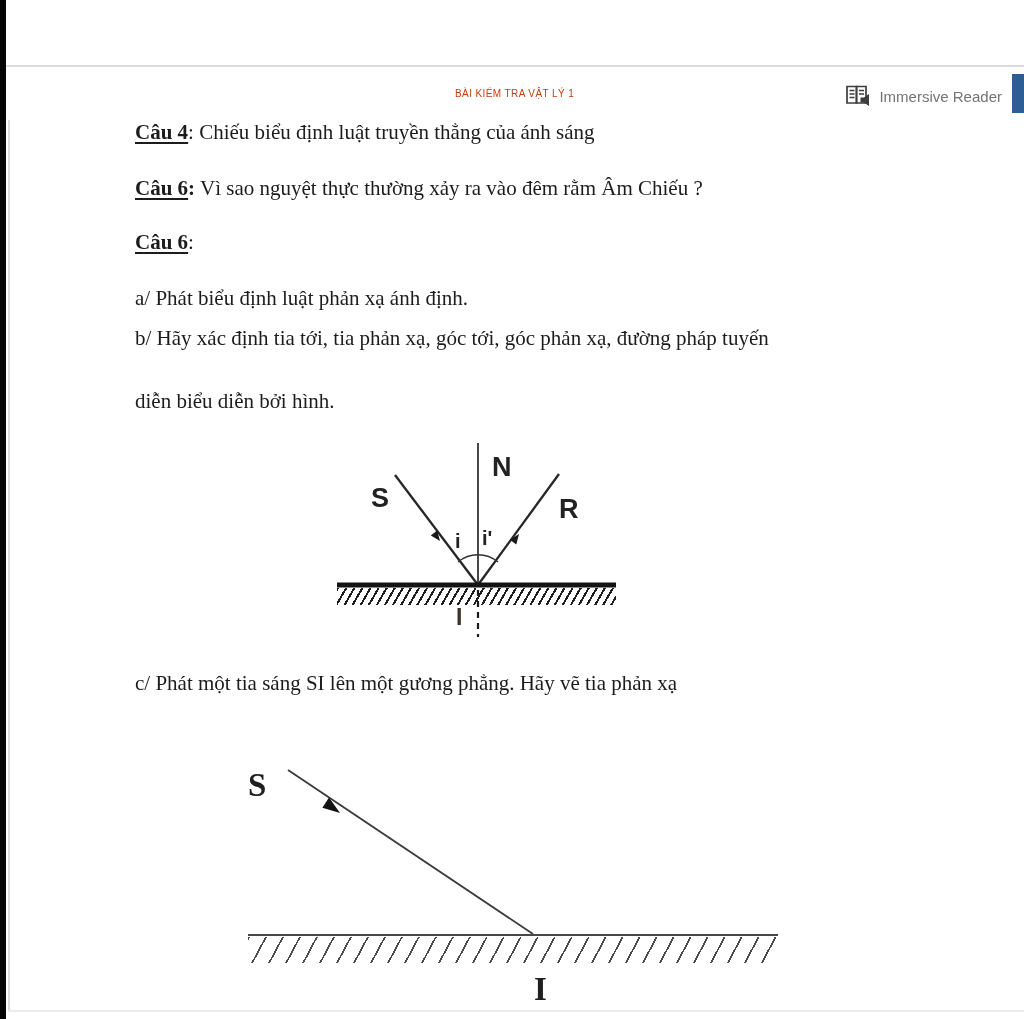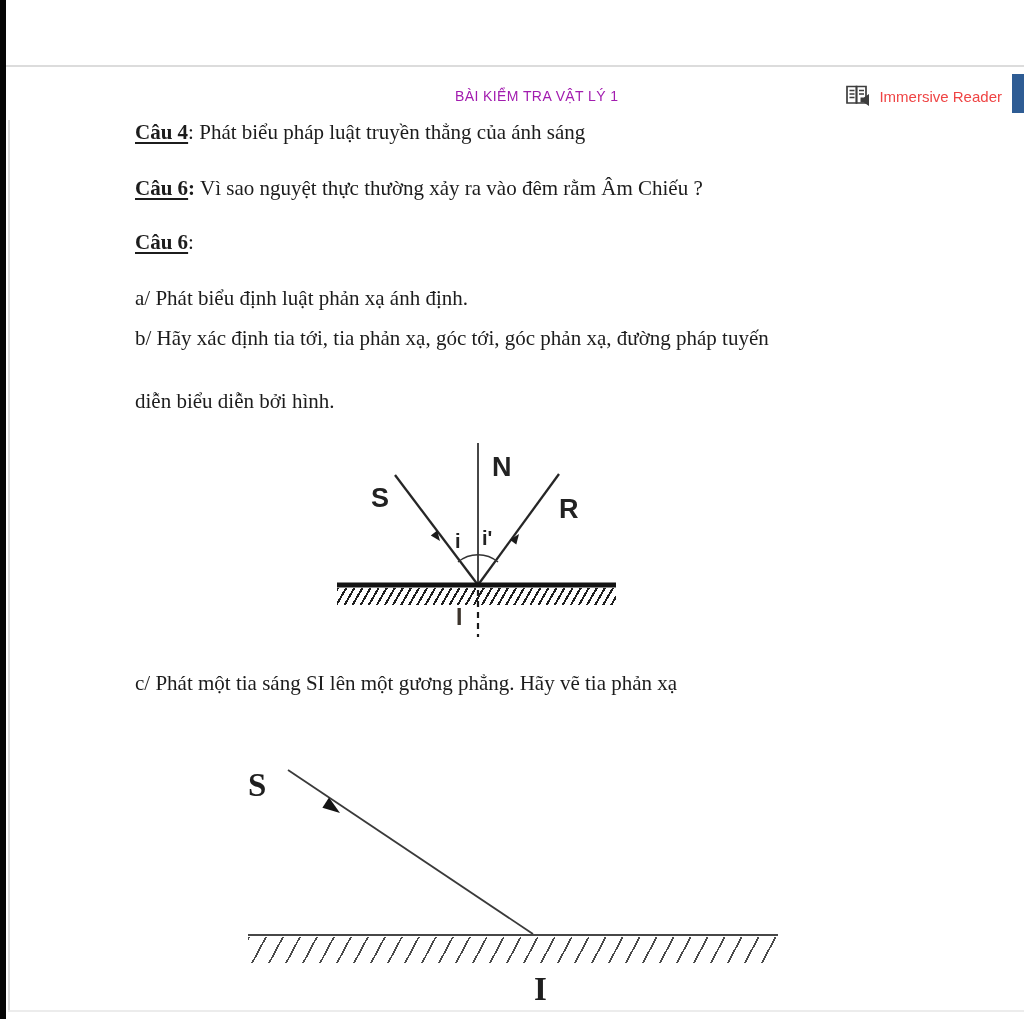--- a/index.html
+++ b/index.html
@@ -21,30 +21,30 @@
   .page-left-border {
     position: absolute; left: 8px; top: 120px; width: 2px; height: 890px;
     background: #dadada;
   }
   .page-bottom-border {
     position: absolute; left: 8px; top: 1010px; width: 1016px; height: 2px;
     background: #ececec;
   }
   .doc-title {
     position: absolute; left: 455px; top: 88px;
-    font-size: 14px; letter-spacing: 0.4px; color: #a21caf;
+    font-size: 10px; letter-spacing: 0.4px; color: #c2410c;
     white-space: nowrap;
   }
   .ir-button {
     position: absolute; right: 22px; top: 80px; height: 32px;
     display: flex; align-items: center; gap: 7px;
     cursor: pointer; background: transparent; border: none; padding: 0;
   }
   .ir-button .ir-label {
-    font-size: 15px; color: #ef4444; white-space: nowrap;
+    font-size: 15px; color: #737373; white-space: nowrap;
     font-family: "Liberation Sans", sans-serif;
   }
   .edit-sliver {
     position: absolute; right: 0; top: 74px; width: 8px; height: 39px;
     background: #2e5c94; border: none; cursor: pointer;
   }
   
   .doc-line {
     position: absolute; left: 135px;
     font-family: "Liberation Serif", serif;
@@ -96,21 +96,21 @@
       </g>
       <path d="M16.5 14.5 h3.4 l5.1 -3.4 v12 l-5.1 -3.6 h-3.4 z" fill="#3d3d3d" stroke="none"></path>
     </svg>
   </span>
   <span class="ir-label">Immersive Reader</span>
 </button>
 
 <button class="edit-sliver"></button>
 
 <div class="doc-line" style="top:120px">
-  <span class="q-label">Câu 4</span><span>:</span><span> Phát biểu pháp luật truyền thẳng của ánh sáng</span>
+  <span class="q-label">Câu 4</span><span>:</span><span> Chiếu biểu định luật truyền thẳng của ánh sáng</span>
 </div>
 <div class="doc-line" style="top:176px">
   <span class="q-label">Câu 6</span><span class="sep-bold">:</span><span> Vì sao nguyệt thực thường xảy ra vào đêm rằm Âm Chiếu ?</span>
 </div>
 <div class="doc-line" style="top:230px">
   <span class="q-label">Câu 6</span><span>:</span><span></span>
 </div>
 <div class="doc-line" style="top:286px">a/ Phát biểu định luật phản xạ ánh định.</div>
 <div class="doc-line" style="top:326px">b/ Hãy xác định tia tới, tia phản xạ, góc tới, góc phản xạ, đường pháp tuyến</div>
 <div class="doc-line" style="top:389px">diễn biểu diễn bởi hình.</div>

